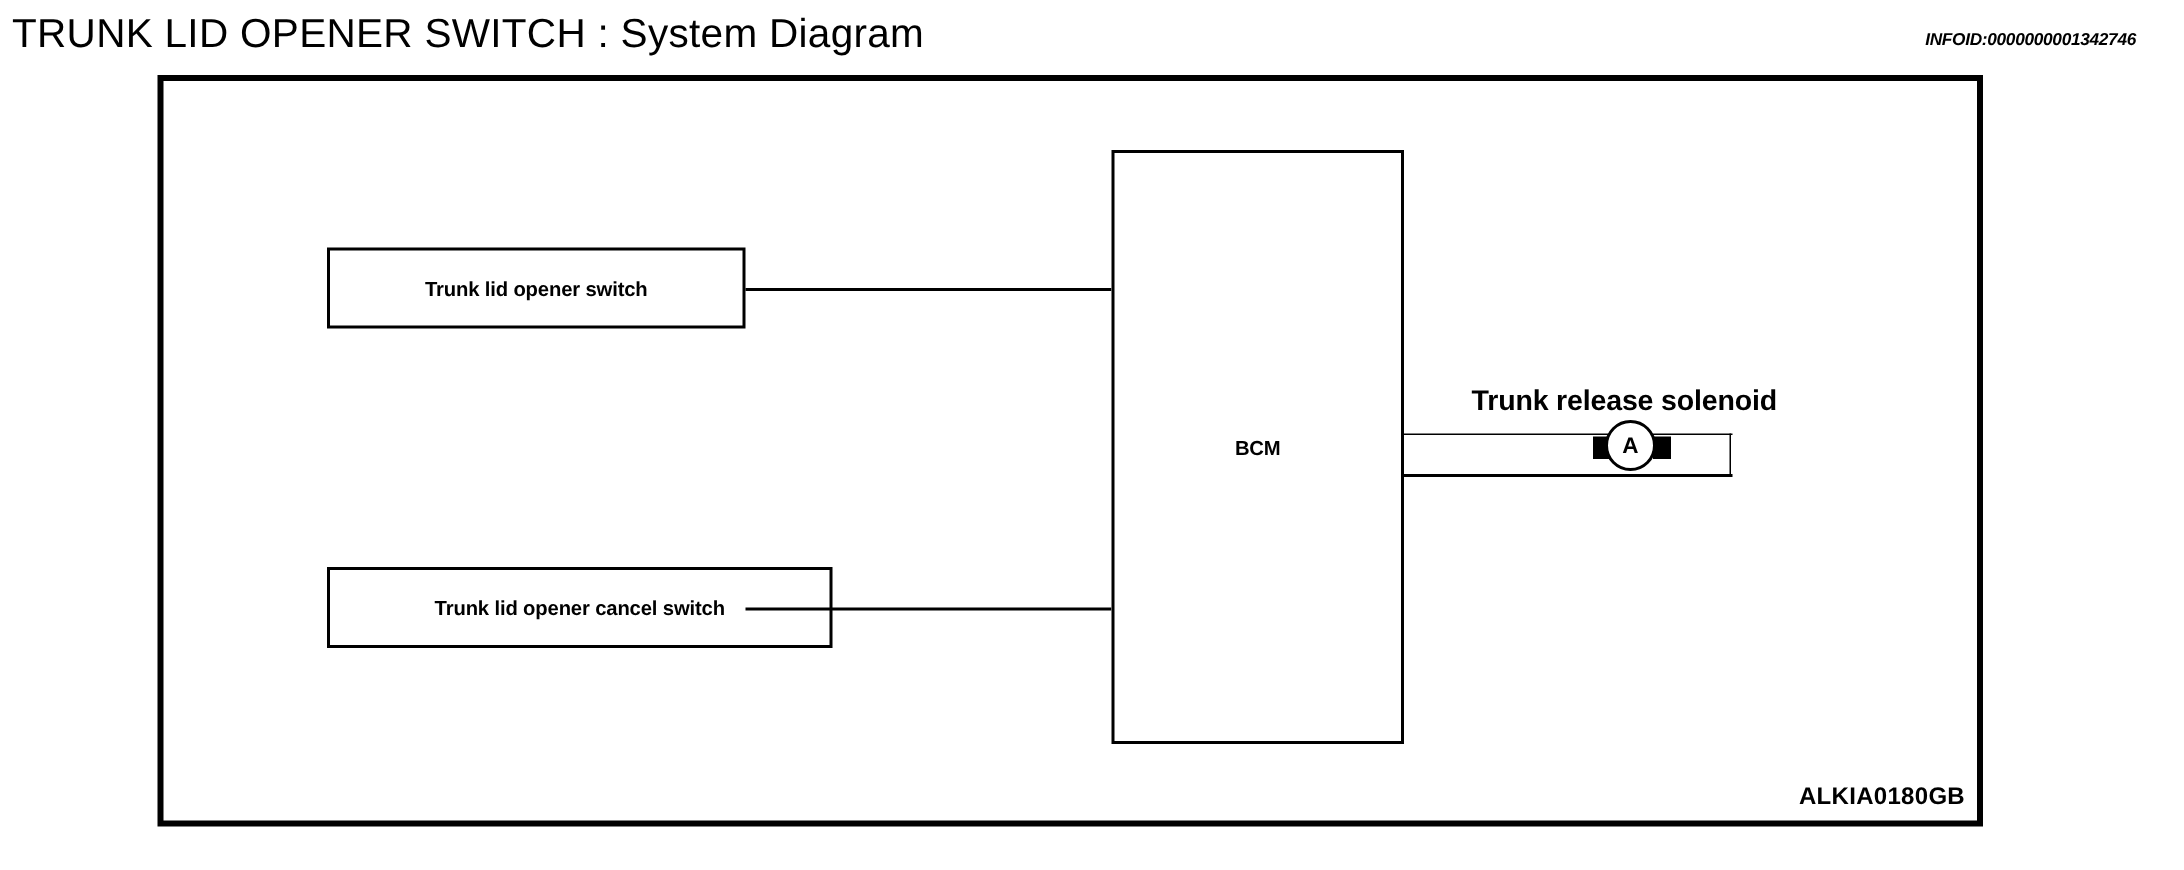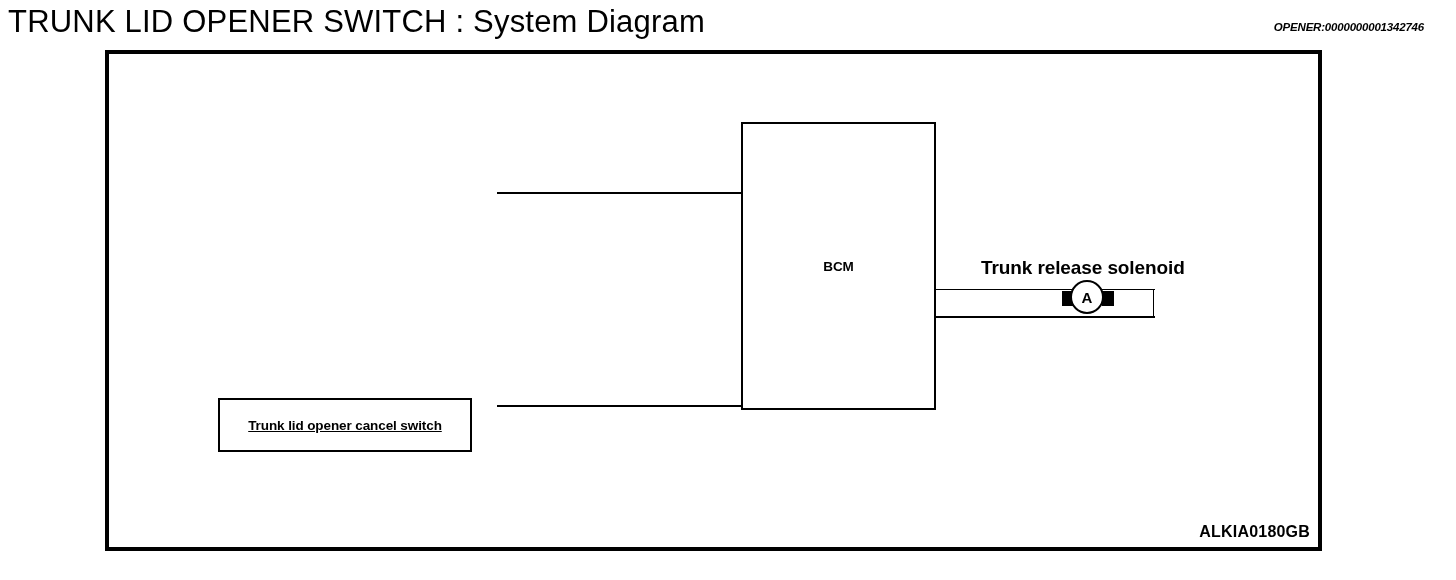--- a/index.html
+++ b/index.html
@@ -14,21 +14,21 @@
     font-family: "Liberation Sans", sans-serif;
     color: #000000;
     overflow: hidden;
   }
 
   
   #page-title {
     position: absolute;
     left: 8px;
     top: 2px;
-    font-size: 31px;
+    font-size: 27px;
     font-weight: 400;
     letter-spacing: 0.2px;
     white-space: nowrap;
     line-height: 40px;
   }
   #infoid {
     position: absolute;
     right: 32px;
     top: 21px;
     font-size: 11.5px;
@@ -66,30 +66,29 @@
   }
 
   #switch-box-opener {
     left: 109px;
     top: 111px;
     width: 279px;
     height: 54px;
   }
   #switch-box-cancel {
     left: 109px;
-    top: 344px;
-    width: 254px;
+    top: 324px;
+    width: 337px;
     height: 54px;
-    text-decoration: underline;
   }
   #bcm-box {
     left: 632px;
-    top: 68px;
+    top: 46px;
     width: 195px;
-    height: 288px;
+    height: 396px;
   }
 
   
   .wire-h {
     position: absolute;
     height: 0;
     border-top: 2px solid #000000;
   }
   .wire-h.thin {
     border-top-width: 1.5px;
@@ -188,24 +187,27 @@
     font-weight: 600;
     letter-spacing: 0.2px;
     white-space: nowrap;
   }
 </style>
 </head>
 <body>
 
 <div id="page-title">TRUNK LID OPENER SWITCH : System Diagram</div>
 
-<div id="infoid">OPENER:0000000001342746</div>
+<div id="infoid">INFOID:0000000001342746</div>
 
 <div id="diagram-frame">
 
+  <div class="node-box" id="switch-box-opener">
+    <span>Trunk lid opener switch</span>
+  </div>
 
   <div class="node-box" id="switch-box-cancel">
     <span>Trunk lid opener cancel switch</span>
   </div>
 
   <div class="wire-h" id="wire-opener-to-bcm"></div>
   <div class="wire-h" id="wire-cancel-to-bcm"></div>
 
   <div class="node-box" id="bcm-box">
     <span>BCM</span>

